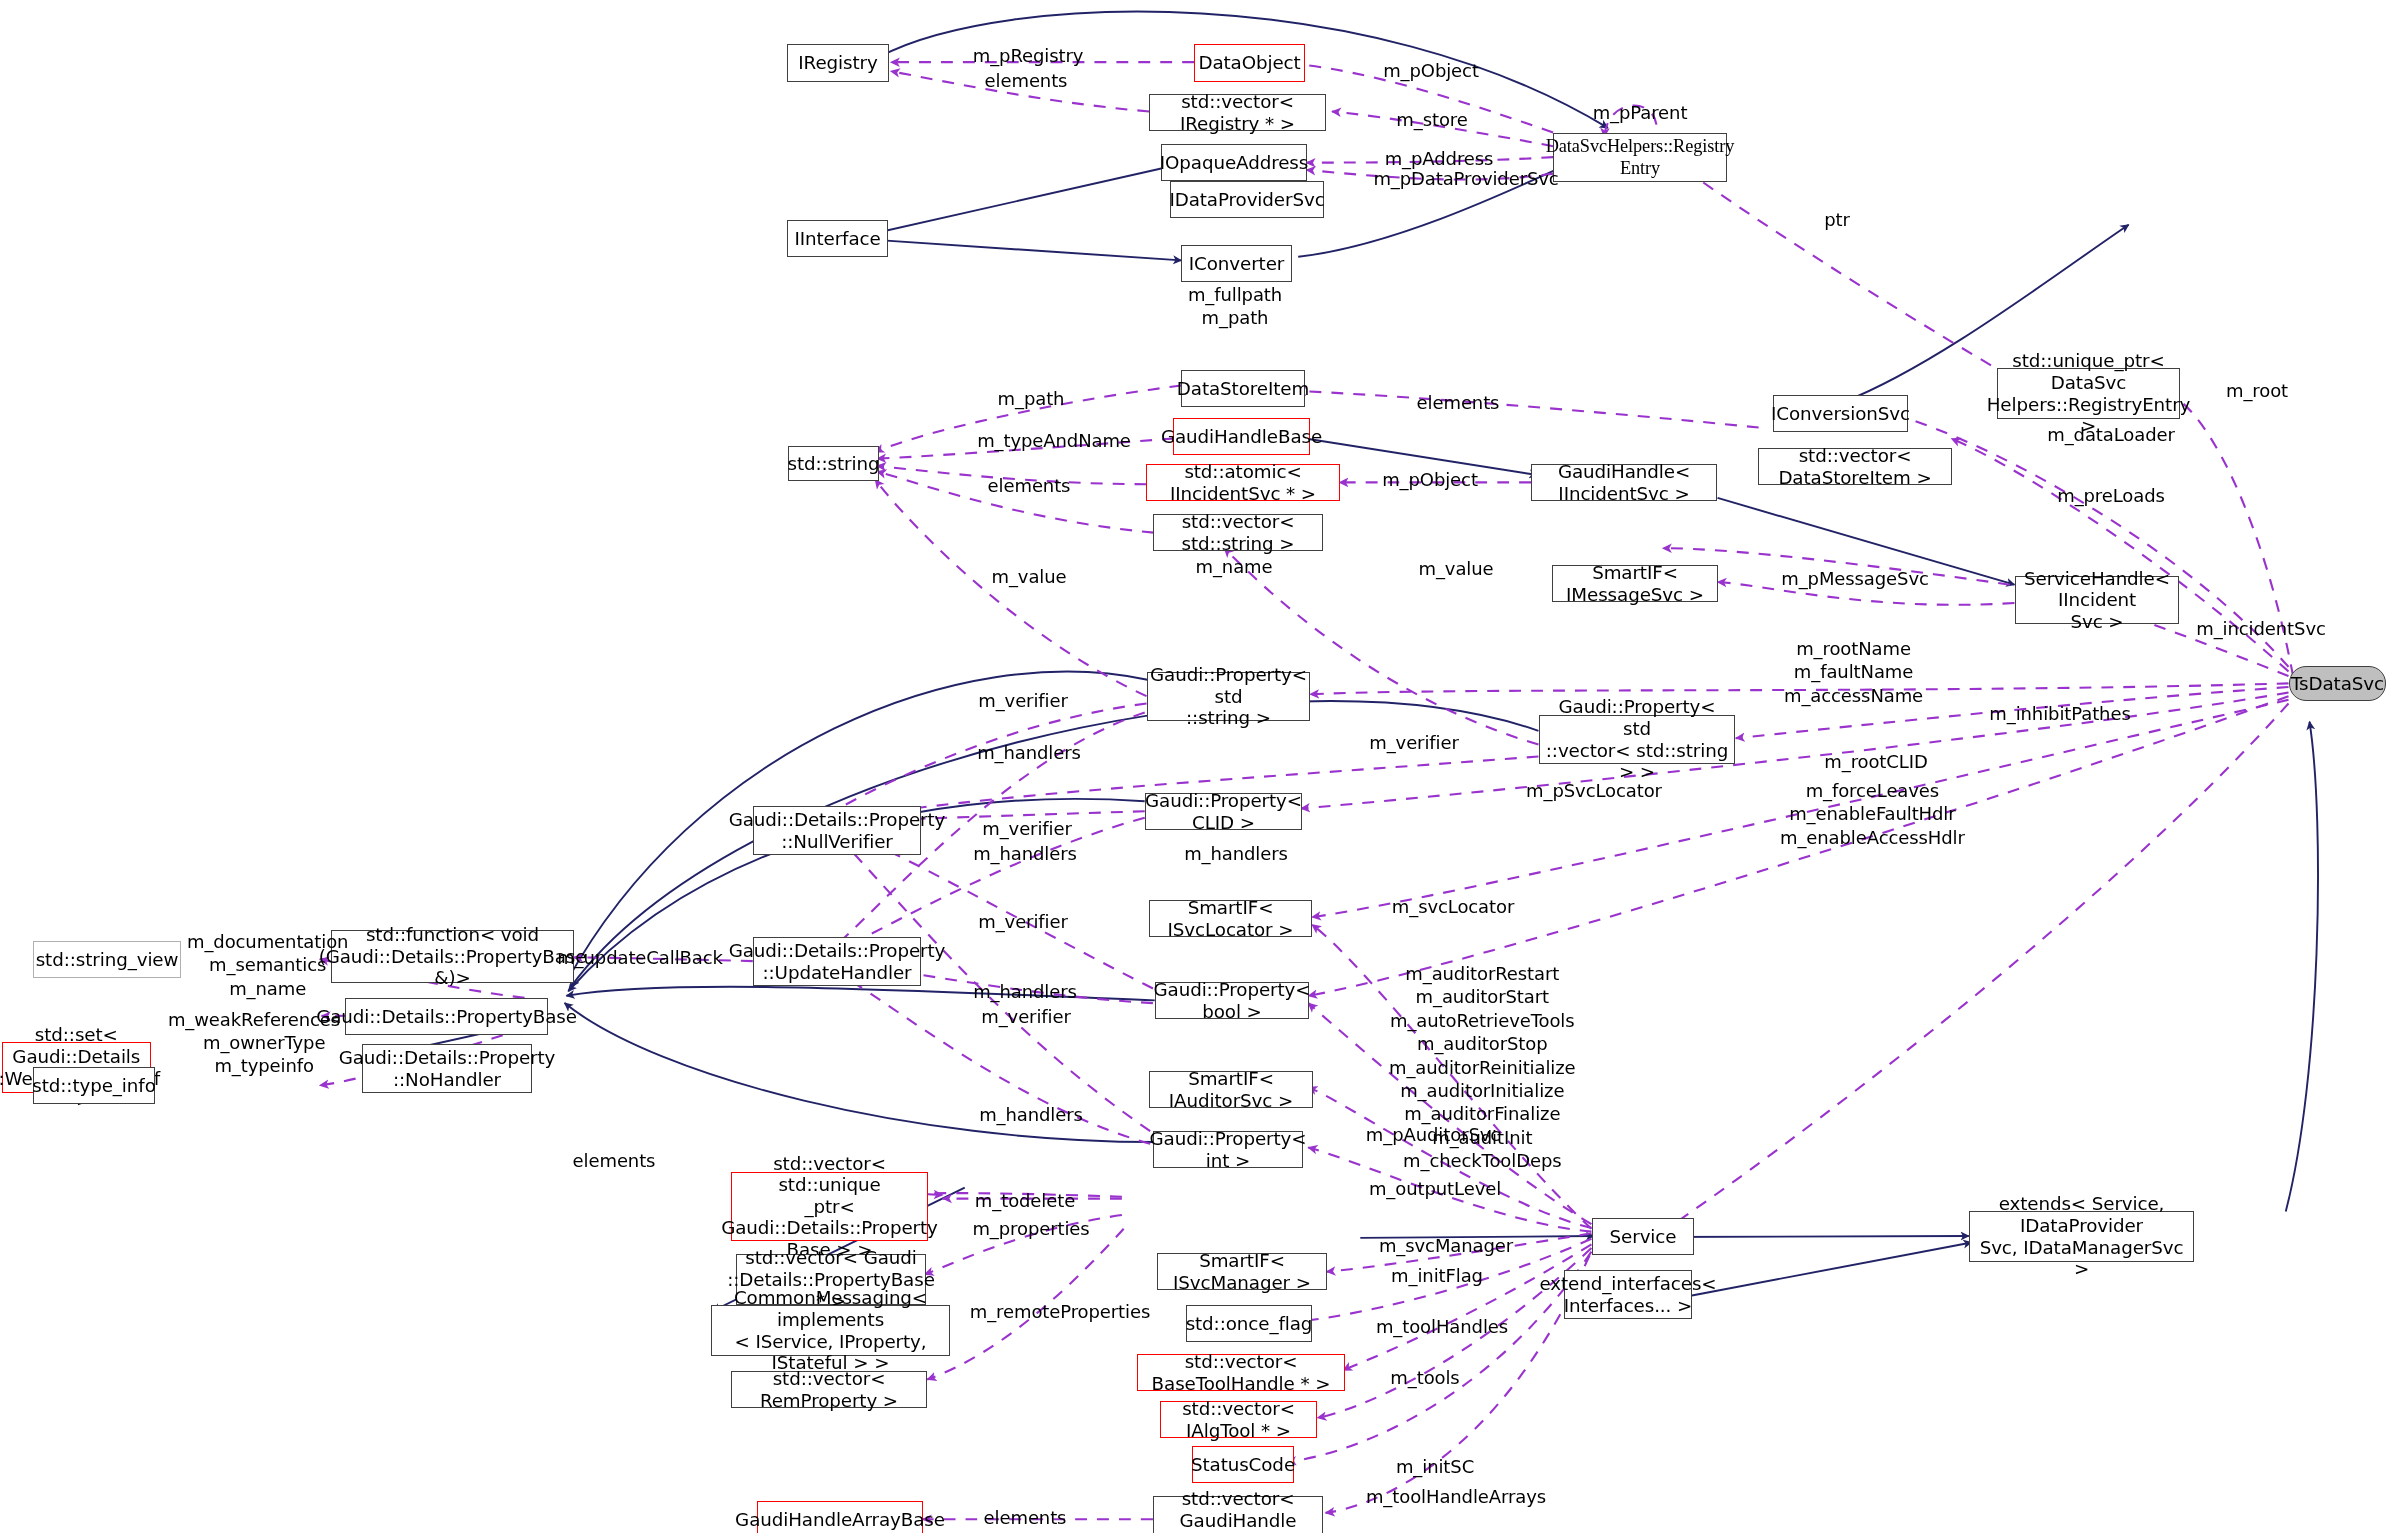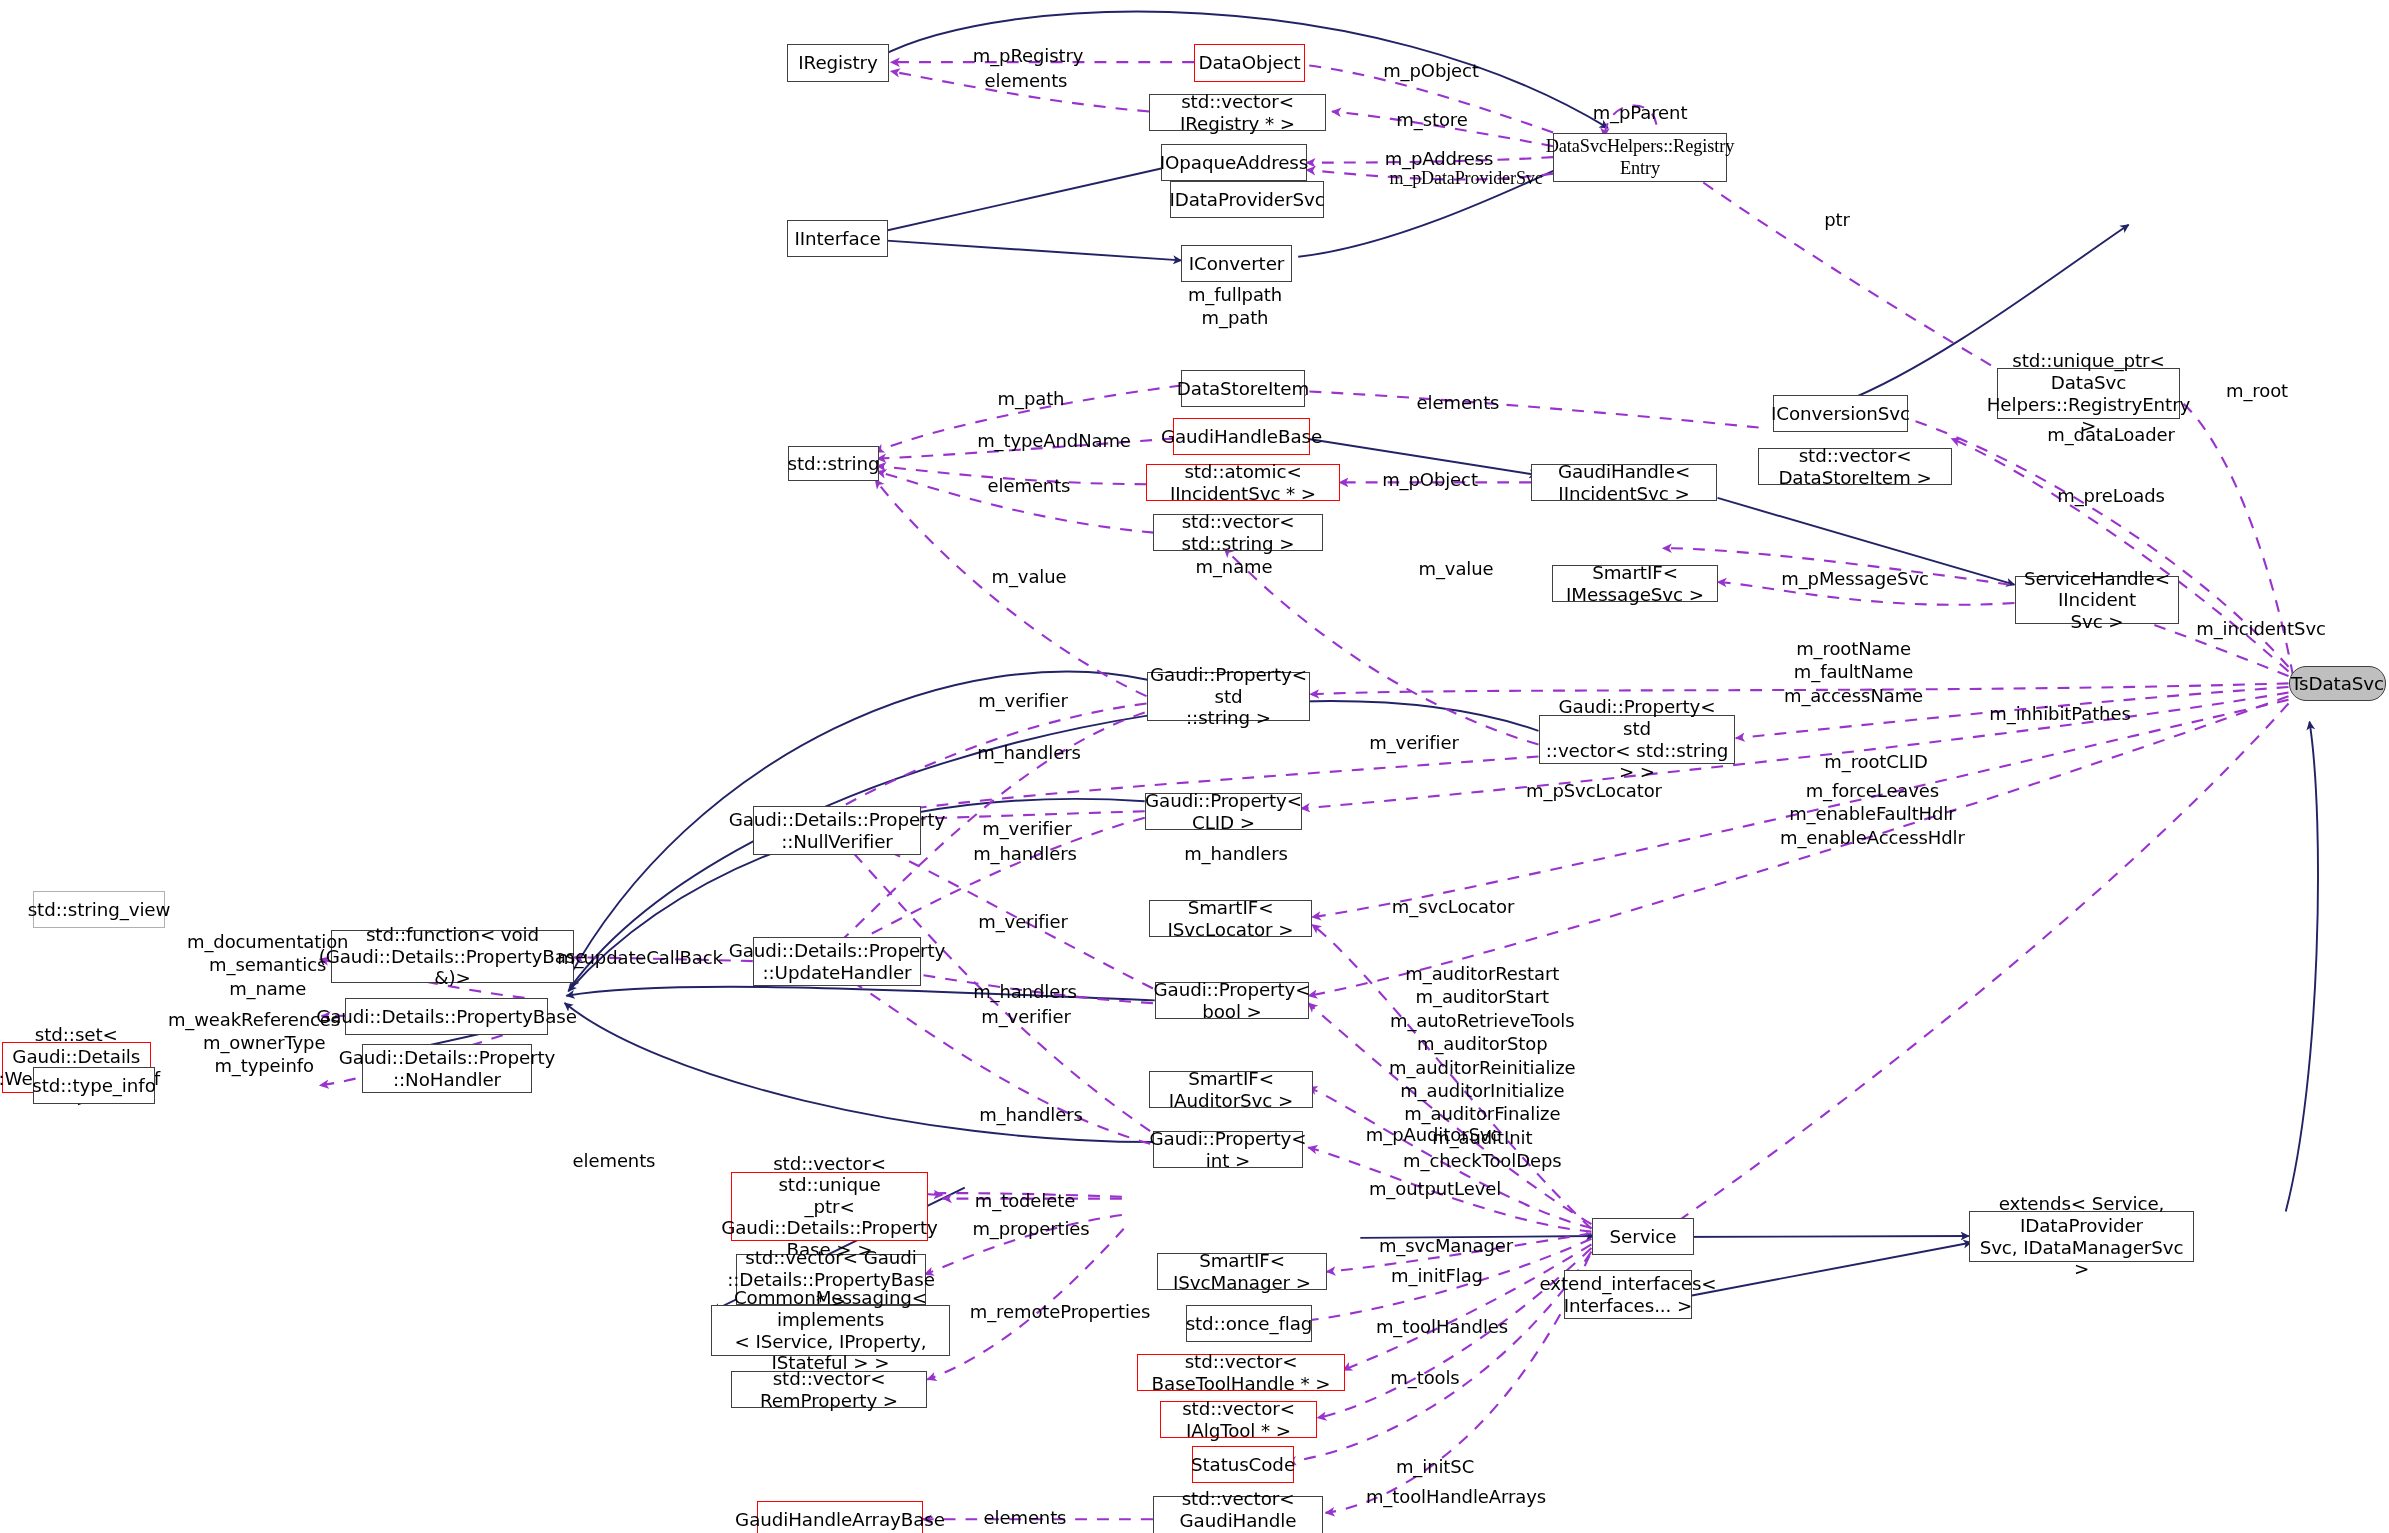--- a/index.html
+++ b/index.html
@@ -259,21 +259,21 @@
   <div class="node" style="left:1539px;top:715px;width:196px;height:49px;">Gaudi::Property&lt; std
 ::vector&lt; std::string &gt; &gt;</div>
 
   <div class="node" style="left:753px;top:806px;width:168px;height:49px;">Gaudi::Details::Property
 ::NullVerifier</div>
 
   <div class="node" style="left:1145px;top:793px;width:157px;height:37px;">Gaudi::Property&lt; CLID &gt;</div>
 
   <div class="node" style="left:1149px;top:900px;width:163px;height:37px;">SmartIF&lt; ISvcLocator &gt;</div>
 
-  <div class="node light" style="left:33px;top:891px;width:132px;height:37px;">std::string_view</div>
+  <div class="node light" style="left:33px;top:941px;width:148px;height:37px;">std::string_view</div>
 
   <div class="node" style="left:331px;top:930px;width:243px;height:53px;">std::function&lt; void
 (Gaudi::Details::PropertyBase &amp;)&gt;</div>
 
   <div class="node" style="left:753px;top:937px;width:168px;height:49px;">Gaudi::Details::Property
 ::UpdateHandler</div>
 
   <div class="node" style="left:1155px;top:982px;width:154px;height:37px;">Gaudi::Property&lt; bool &gt;</div>
 
   <div class="node red" style="left:1.8px;top:1042px;width:149px;height:51px;">std::set&lt; Gaudi::Details
@@ -331,21 +331,21 @@
   <div class="elabel c" style="left:1026px;top:69px;">elements</div>
 
   <div class="elabel c" style="left:1431px;top:59px;">m_pObject</div>
 
   <div class="elabel c" style="left:1432px;top:108px;">m_store</div>
 
   <div class="elabel c" style="left:1640px;top:101px;">m_pParent</div>
 
   <div class="elabel c" style="left:1439px;top:147px;">m_pAddress</div>
 
-  <div class="elabel c" style="left:1466px;top:167px;font-family:Liberation Serif, serif;">m_pDataProviderSvc</div>
+  <div class="elabel c" style="left:1466px;top:167px;">m_pDataProviderSvc</div>
 
   <div class="elabel c" style="left:1837px;top:208px;">ptr</div>
 
   <div class="elabel c" style="left:1235px;top:283px;text-align:center;">m_fullpath
 m_path</div>
 
   <div class="elabel c" style="left:1031px;top:387px;">m_path</div>
 
   <div class="elabel c" style="left:1054px;top:429px;">m_typeAndName</div>
 

